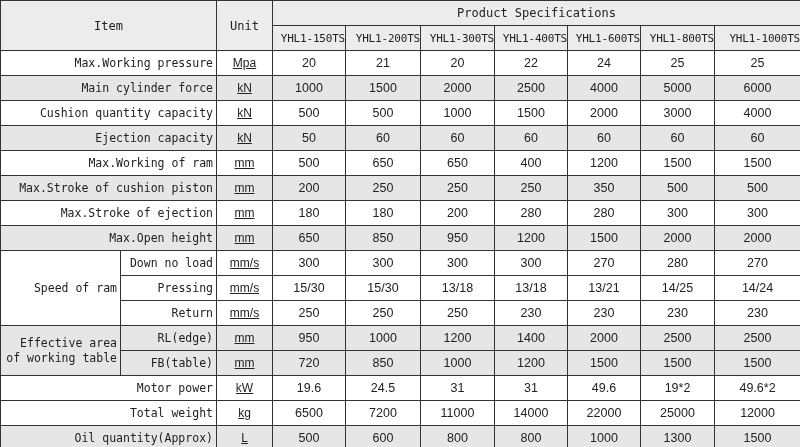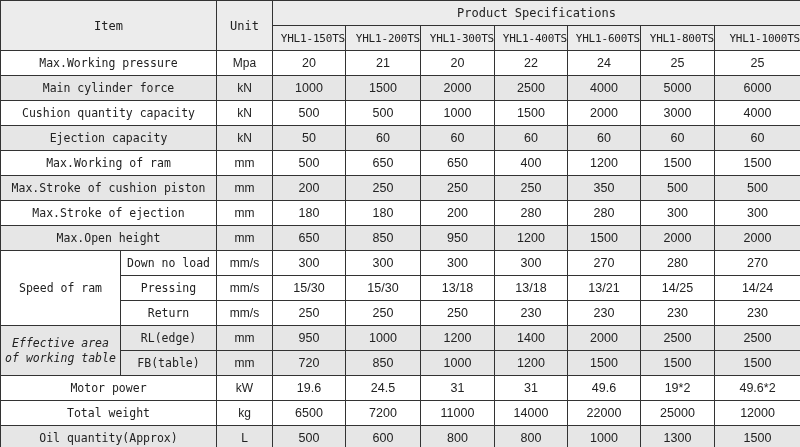--- a/index.html
+++ b/index.html
@@ -18,24 +18,24 @@
     height: 24px;
     overflow: hidden;
     white-space: nowrap;
     font-weight: normal;
   }
   .hdr { background:#ececec; height:23px; }
   .hdr-main { text-align:center; font-size:12px; }
   .hdr-model { text-align:right; font-size:11px; letter-spacing:-0.2px; padding:0; }
   .grey td { background:#e6e6e6; }
   .white td { background:#ffffff; }
-  .item { text-align:center; font-size:11.5px; }
-  .unit { text-align:center; font-family:"Liberation Sans", sans-serif; font-size:12px; }
+  .item { text-align:right; font-size:11.5px; }
+  .unit { text-align:center; font-family:"Liberation Sans", sans-serif; font-size:12px;text-decoration:underline; }
   .val { text-align:center; font-family:"Liberation Sans", sans-serif; font-size:12.5px; }
-  .wrap { white-space:normal; line-height:15px;font-style:italic; }
+  .wrap { white-space:normal; line-height:15px; }
 </style>
 </head>
 <body>
 
 <table>
   <colgroup>
     <col style="width:120px">
     <col style="width:96px">
     <col style="width:56px">
     <col style="width:73px">

